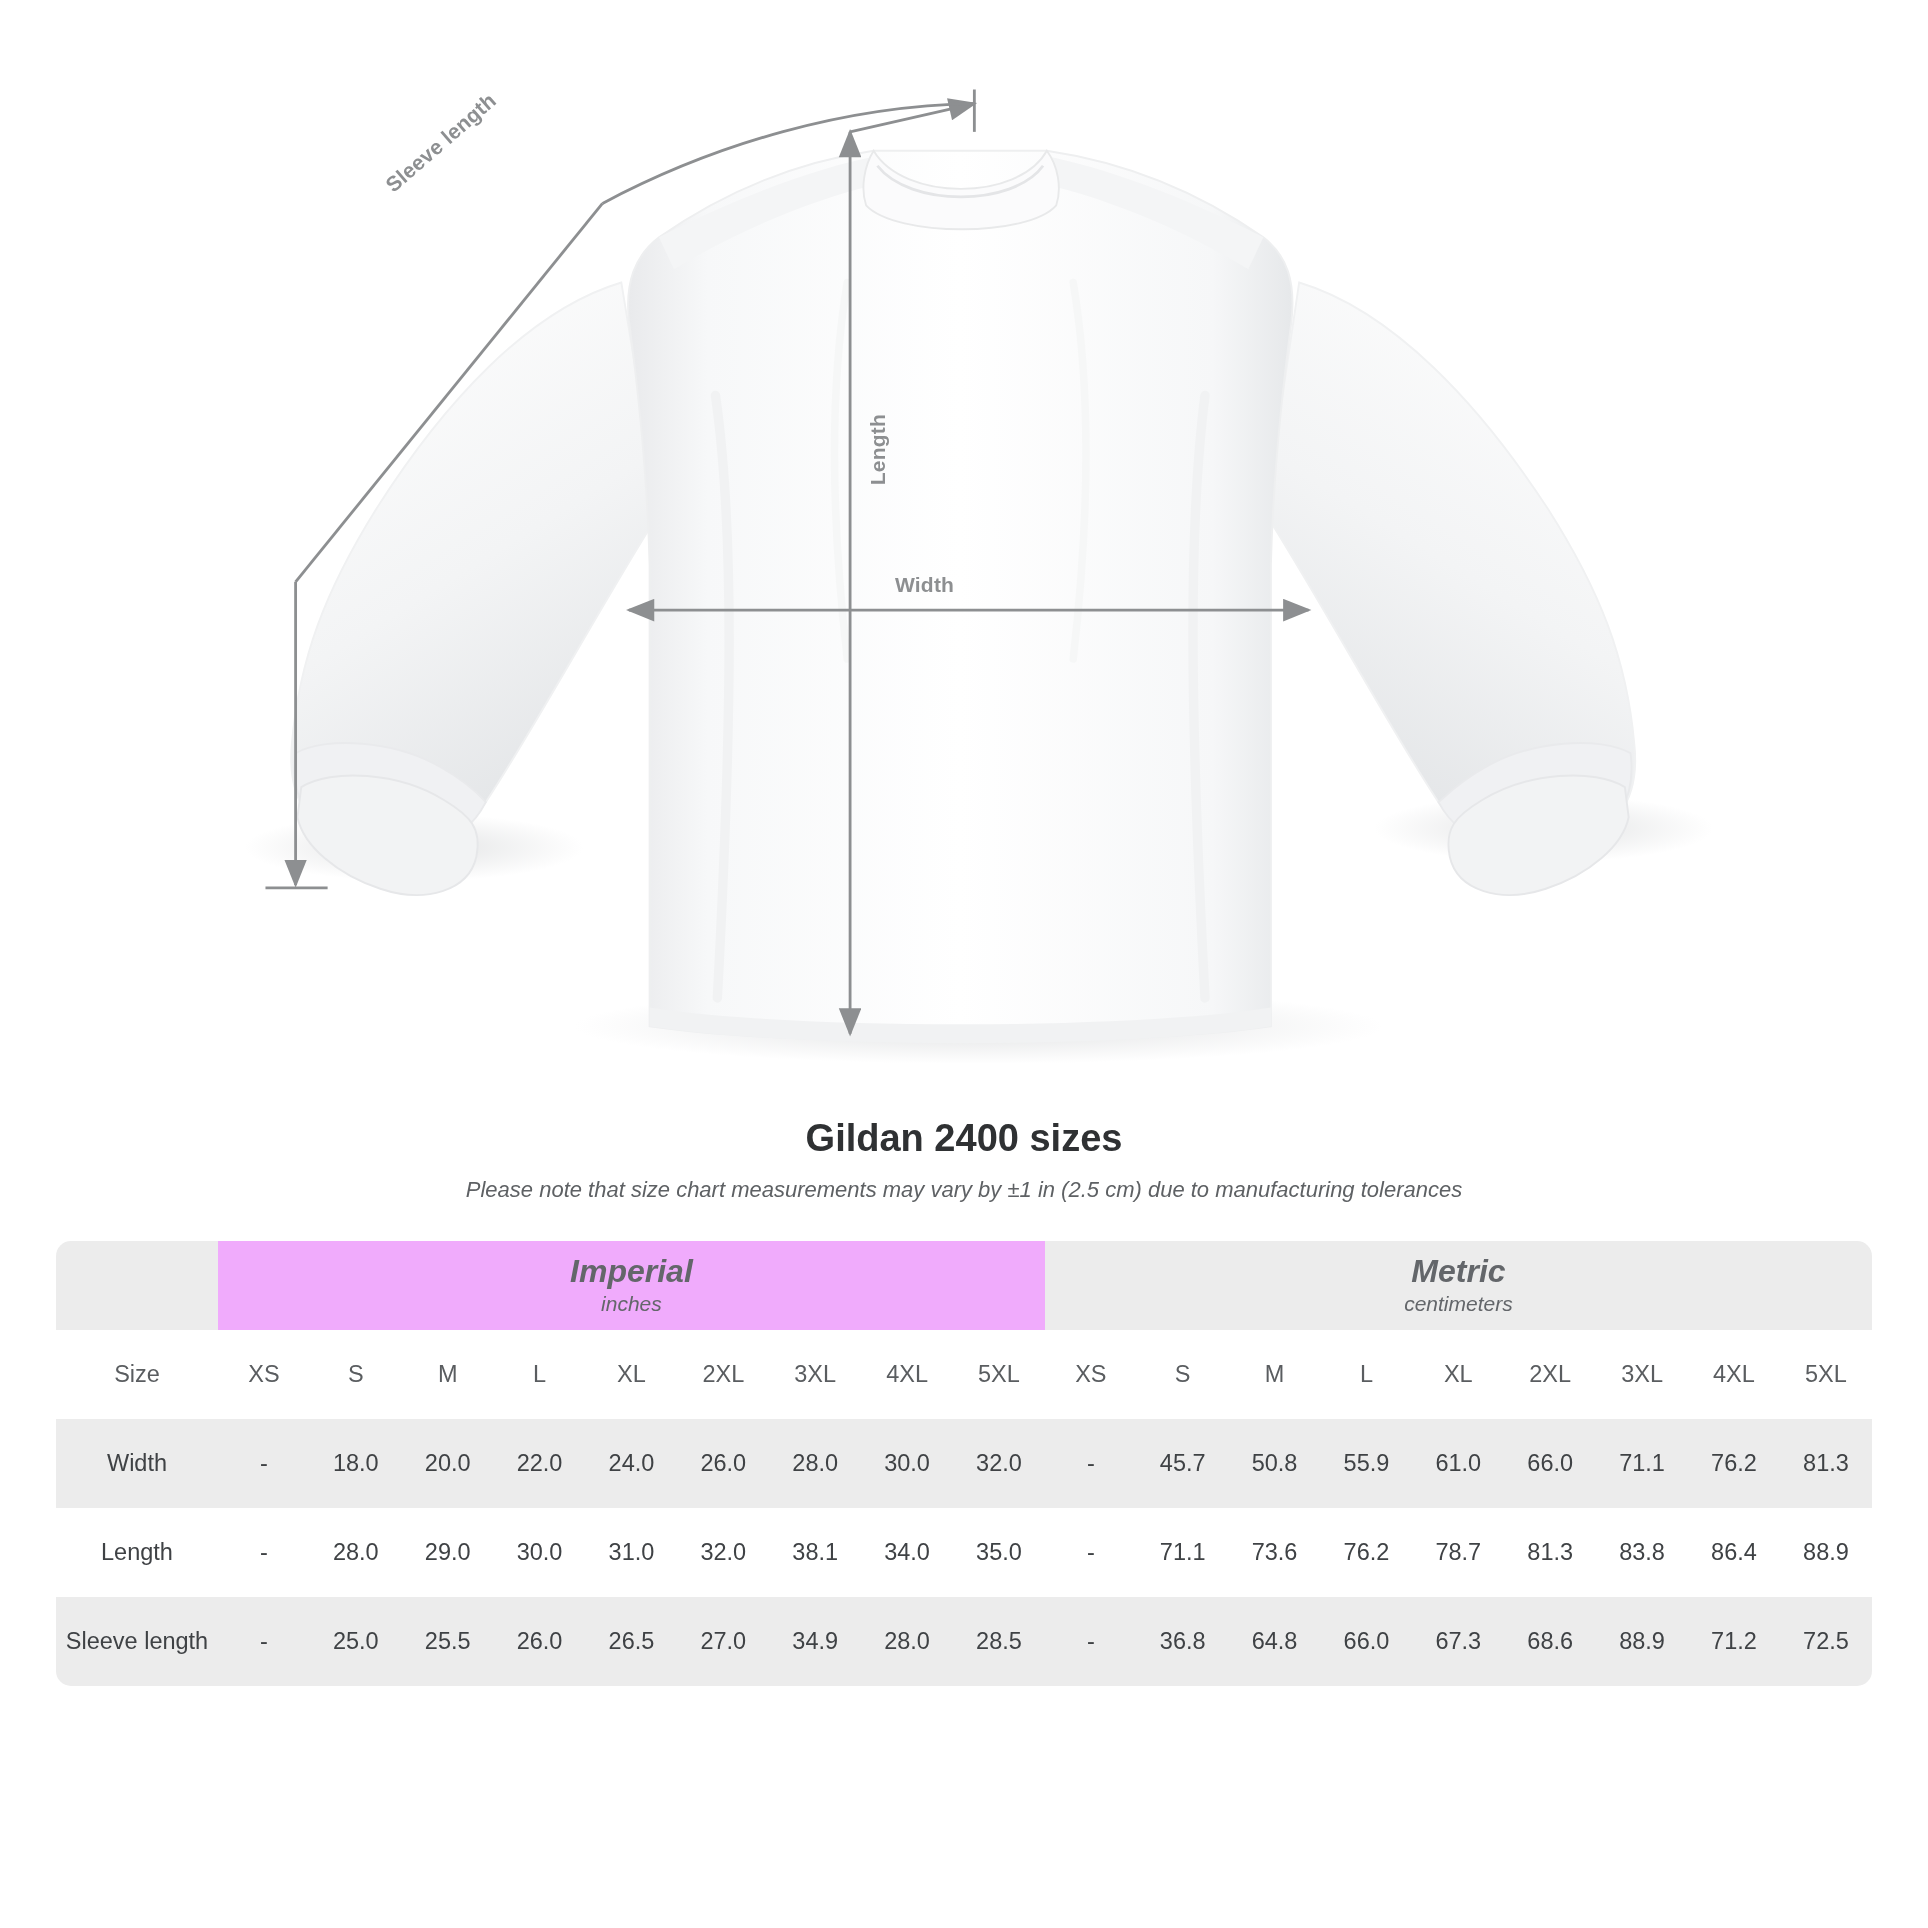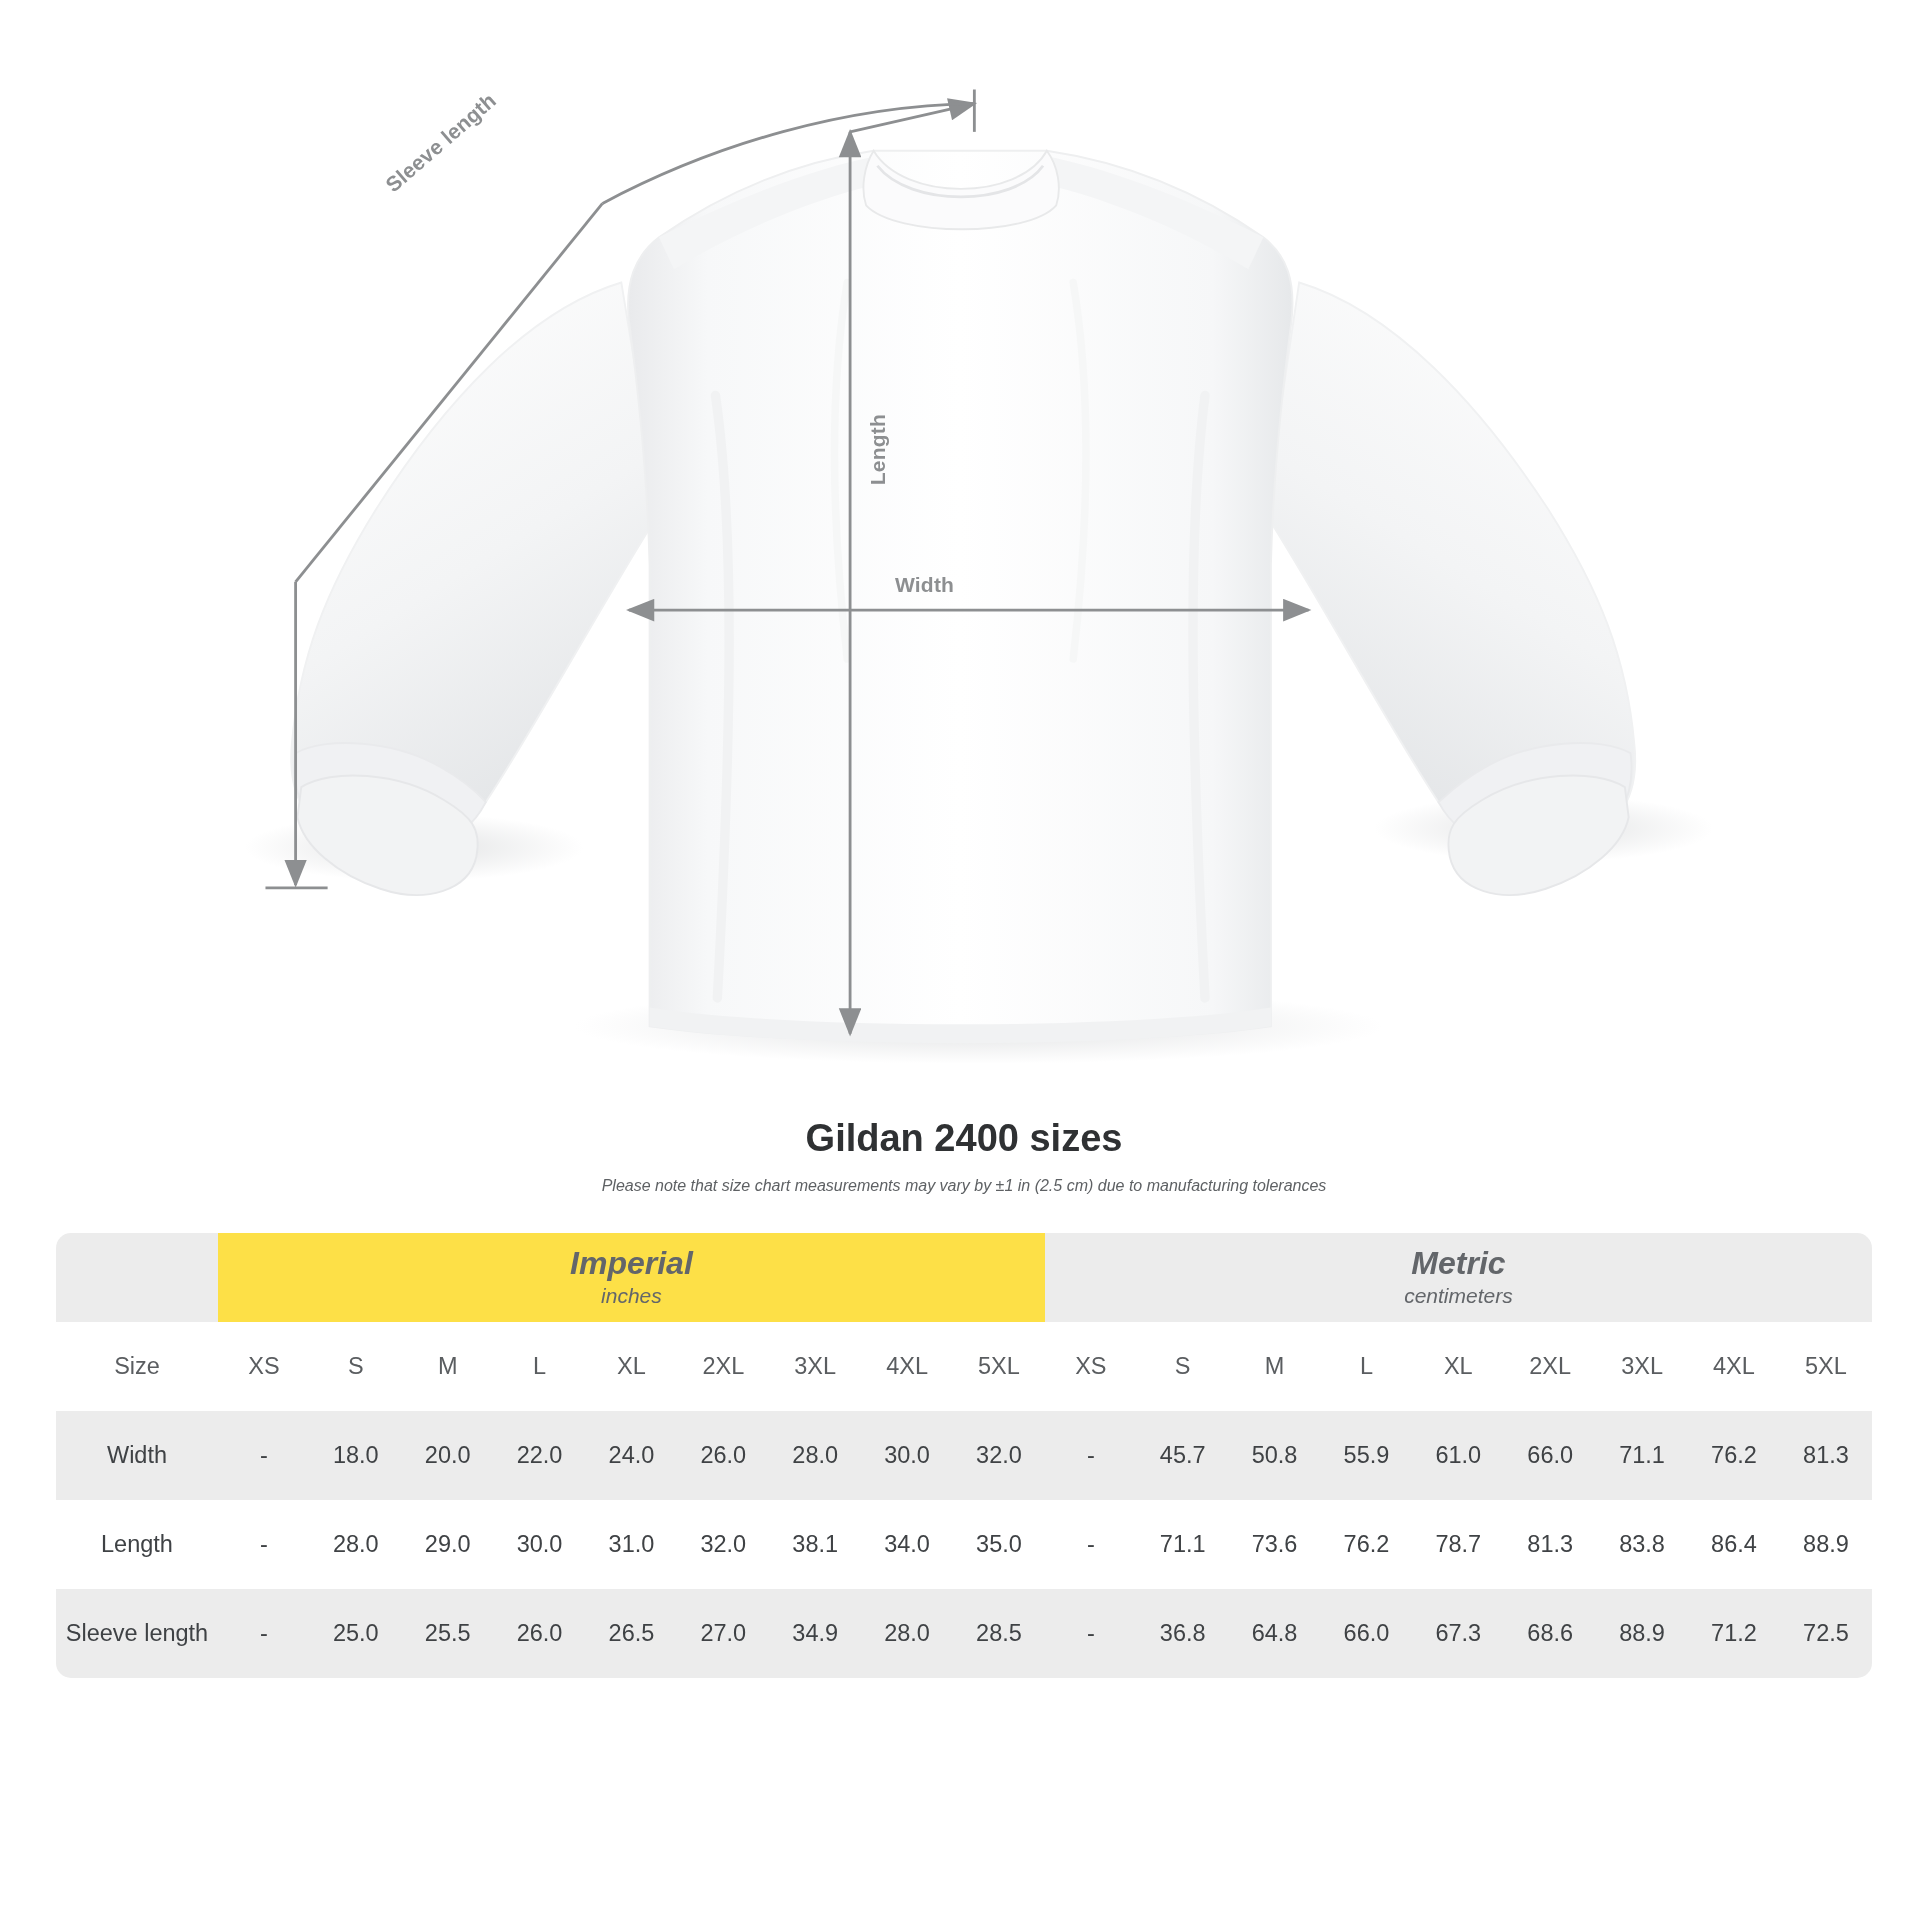--- a/index.html
+++ b/index.html
@@ -46,21 +46,21 @@
     text-align: center;
     margin-top: 5.6px;
   }
   .chart-title {
     font-size: 38px;
     font-weight: bold;
     color: #2f3133;
     margin: 0 0 17px 0;
   }
   .chart-subtitle {
-    font-size: 16px;
+    font-size: 22px;
     font-style: italic;
     color: #5e6164;
     margin: 15px;
   }
 
   
   .table-wrap {
     margin: 38px 56px 0 56px;
   }
   table.size-table {
@@ -71,21 +71,21 @@
   table.size-table td, table.size-table th {
     text-align: center;
     font-size: 23.5px;
     color: #3f4245;
     padding: 0;
     height: 89px;
     vertical-align: middle;
     font-weight: normal;
   }
   .unit-head {
-    background: #fde047;
+    background: #f0abfc;
     height: 124px;
   }
   .unit-head .unit-name {
     font-size: 32px;
     font-style: italic;
     font-weight: bold;
     color: #63666a;
     line-height: 1.15;
   }
   .unit-head .unit-sub {

